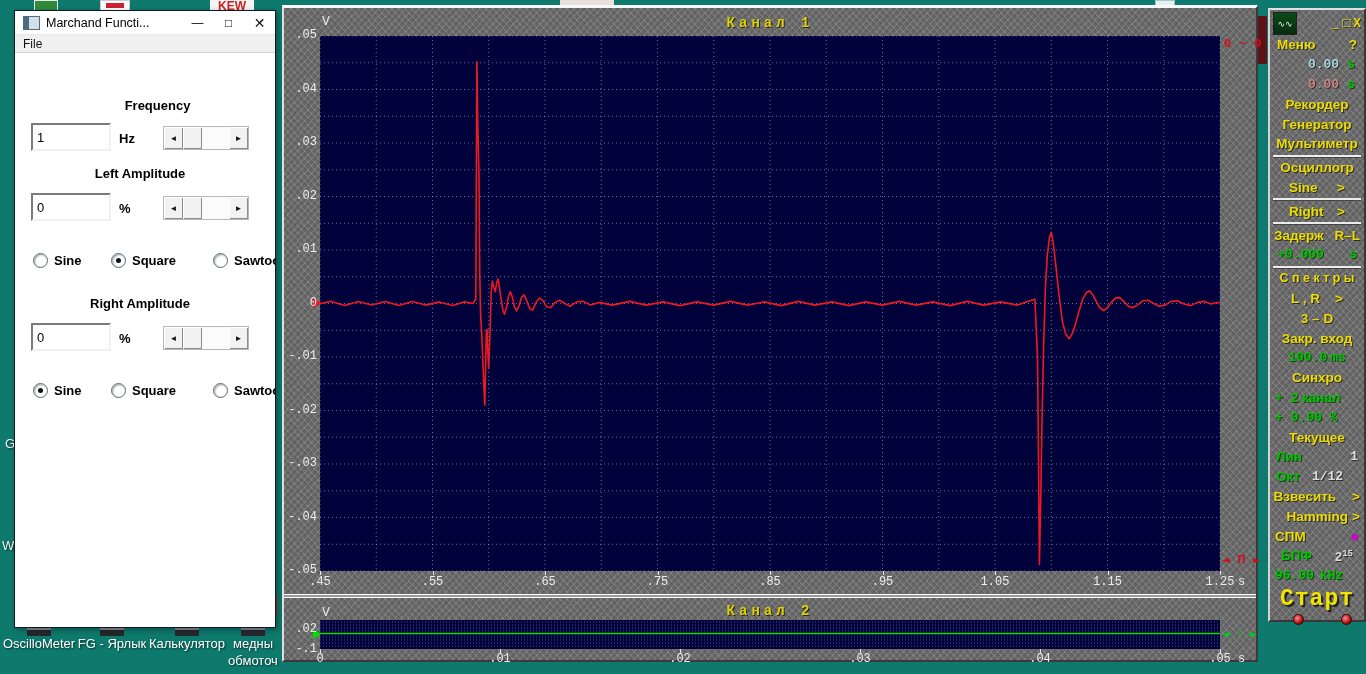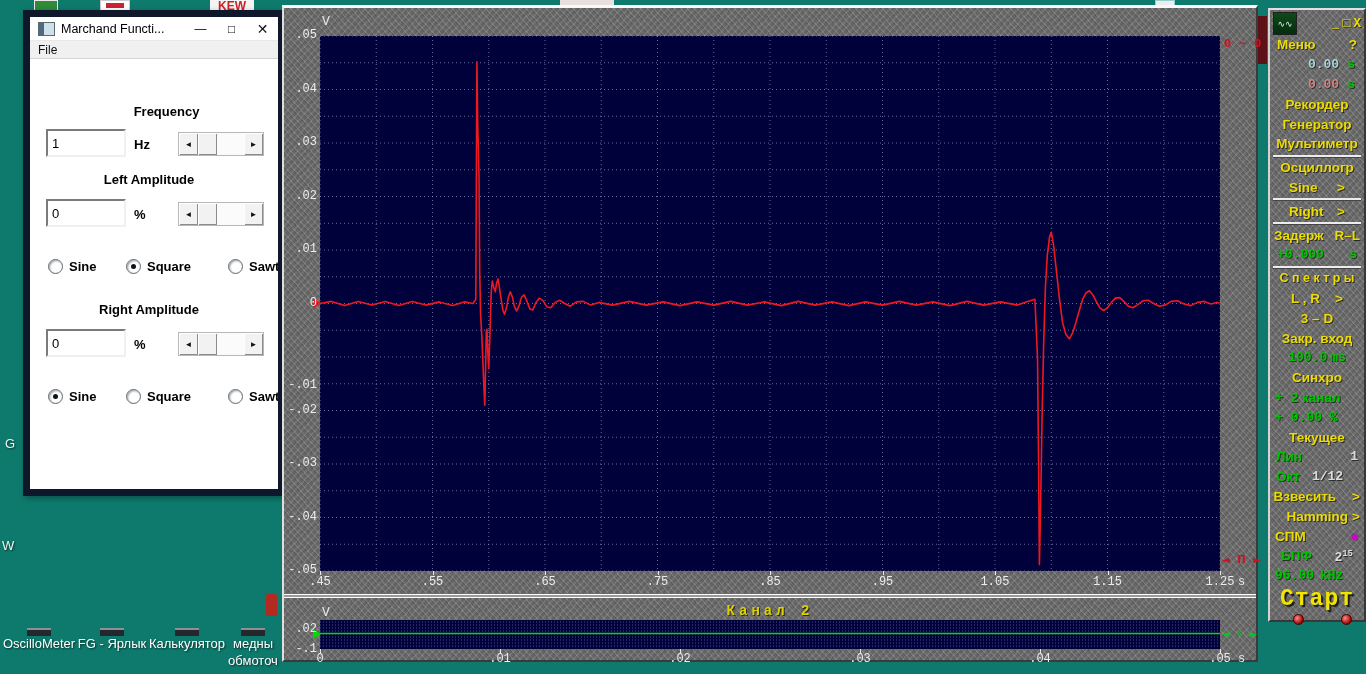--- a/index.html
+++ b/index.html
@@ -9,22 +9,22 @@
     background-image:
       repeating-linear-gradient(48deg, rgba(255,255,255,.10) 0px, rgba(255,255,255,.10) 1px, rgba(40,40,40,.10) 2px, rgba(130,130,130,.07) 3px, rgba(0,0,0,.13) 5px),
       repeating-linear-gradient(132deg, rgba(255,255,255,.05) 0 2px, rgba(0,0,0,.08) 2px 5px);}
   
   .frag{position:absolute;}
   .edge-letter{position:absolute;color:#f2f2f2;font-size:13px;text-shadow:1px 1px 2px rgba(0,0,0,.6);}
   .dlabel{position:absolute;color:#ffffff;font-size:13px;text-align:center;white-space:pre-line;
           text-shadow:1px 1px 2px rgba(0,0,0,.65);transform:translateX(-50%);line-height:17px;}
   .dicon{position:absolute;width:24px;height:6px;background:#24282c;border-top:2px solid #8a9096;transform:translateX(-50%);}
   
-  #marchand{position:absolute;left:23px;top:10px;width:262px;height:486px;background:#ffffff;
-            border:7px solid #0f172a;box-sizing:border-box;overflow:hidden;box-shadow:2px 2px 6px rgba(0,0,0,.35);}
+  #marchand{position:absolute;left:14px;top:10px;width:262px;height:618px;background:#ffffff;
+            border:1px solid #0f172a;box-sizing:border-box;overflow:hidden;box-shadow:2px 2px 6px rgba(0,0,0,.35);}
   .titlebar{height:23px;display:flex;align-items:center;background:#ffffff;border-bottom:1px solid #e8e8e8;}
   .appicon{width:15px;height:12px;margin:0 6px 0 8px;background:linear-gradient(90deg,#4d6a80 35%,#cfe0ea 35%);border:1px solid #5a6a74;}
   .wtitle{flex:1 1 auto;font-size:12.5px;color:#000;white-space:nowrap;overflow:hidden;}
   .wbtn{width:31px;text-align:center;font-size:12px;color:#111;cursor:default;}
   .menubar{height:17px;background:#f0f0f0;border-bottom:1px solid #d4d4d4;display:flex;align-items:center;}
   .menuitem{font-size:12px;color:#111;padding:0 8px;}
   .mbody{position:relative;width:100%;height:576px;background:#fff;}
   .glabel{position:absolute;left:0;right:10px;text-align:center;font-size:13px;font-weight:bold;color:#000;}
   .tinput{position:absolute;left:16px;width:80px;height:28px;border:2px solid;border-color:#7b7b7b #f0f0f0 #f0f0f0 #7b7b7b;
           background:#fff;font-size:13px;font-family:"Liberation Sans",sans-serif;padding:2px 4px;box-sizing:border-box;color:#000;}
@@ -177,20 +177,21 @@
           </span>
           <span class="raditem" style="left: 198px;">
             <span class="rad"></span>
             <span class="radlab">Sawtooth</span>
           </span>
         </div>
     </div>
   </div>
 
   <div id="scope" class="tex">
+    <div class="chtitle" style="top:7px;">Канал 1</div>
     <div class="vunit" style="left:38px;top:6px;">V</div>
     <div id="plot1" class="plot" style="top:28px;height:535px;">
       <svg id="svg1" width="900" height="535" viewBox="0 0 900 535">
           <line x1="0" y1="0" x2="0" y2="535" stroke="rgba(185,195,235,0.55)" stroke-dasharray="1 3" stroke-width="1"></line>
           <line x1="56.249999999999986" y1="0" x2="56.249999999999986" y2="535" stroke="rgba(185,195,235,0.55)" stroke-dasharray="1 3" stroke-width="1"></line>
           <line x1="112.50000000000003" y1="0" x2="112.50000000000003" y2="535" stroke="rgba(185,195,235,0.55)" stroke-dasharray="1 3" stroke-width="1"></line>
           <line x1="168.75000000000009" y1="0" x2="168.75000000000009" y2="535" stroke="rgba(185,195,235,0.55)" stroke-dasharray="1 3" stroke-width="1"></line>
           <line x1="225.0000000000001" y1="0" x2="225.0000000000001" y2="535" stroke="rgba(185,195,235,0.55)" stroke-dasharray="1 3" stroke-width="1"></line>
           <line x1="281.25000000000017" y1="0" x2="281.25000000000017" y2="535" stroke="rgba(185,195,235,0.55)" stroke-dasharray="1 3" stroke-width="1"></line>
           <line x1="337.5000000000002" y1="0" x2="337.5000000000002" y2="535" stroke="rgba(185,195,235,0.55)" stroke-dasharray="1 3" stroke-width="1"></line>
@@ -231,21 +232,21 @@
     <div class="tri" style="left:29px;top:290px;border-left:8px solid #f01820;"></div>
     <div class="mkr" style="left:940px;top:30px;color:#d01020;">0 ~ 0</div>
     <div class="mkr" style="left:938px;top:546px;color:#d01020;">◄ П ►</div>
     <div id="ax1">
         <div class="axlab ylab" style="left: 0px; top: 20px;">.05</div>
         <div class="axlab ylab" style="left: 0px; top: 73.5px;">.04</div>
         <div class="axlab ylab" style="left: 0px; top: 127px;">.03</div>
         <div class="axlab ylab" style="left: 0px; top: 180.5px;">.02</div>
         <div class="axlab ylab" style="left: 0px; top: 234px;">.01</div>
         <div class="axlab ylab" style="left: 0px; top: 287.5px;">0</div>
-        <div class="axlab ylab" style="left: 0px; top: 341px; margin-top: 29px;">-.01</div>
+        <div class="axlab ylab" style="left: 0px; top: 341px;">-.01</div>
         <div class="axlab ylab" style="left: 0px; top: 394.5px;">-.02</div>
         <div class="axlab ylab" style="left: 0px; top: 448px;">-.03</div>
         <div class="axlab ylab" style="left: 0px; top: 501.5px;">-.04</div>
         <div class="axlab ylab" style="left: 0px; top: 555px;">-.05</div>
         <div class="axlab xlab" style="left: 14px; top: 567px;">.45</div>
         <div class="tick" style="left: 36px; top: 563px;"></div>
         <div class="axlab xlab" style="left: 126.5px; top: 567px;">.55</div>
         <div class="tick" style="left: 148.5px; top: 563px;"></div>
         <div class="axlab xlab" style="left: 239px; top: 567px;">.65</div>
         <div class="tick" style="left: 261px; top: 563px;"></div>

